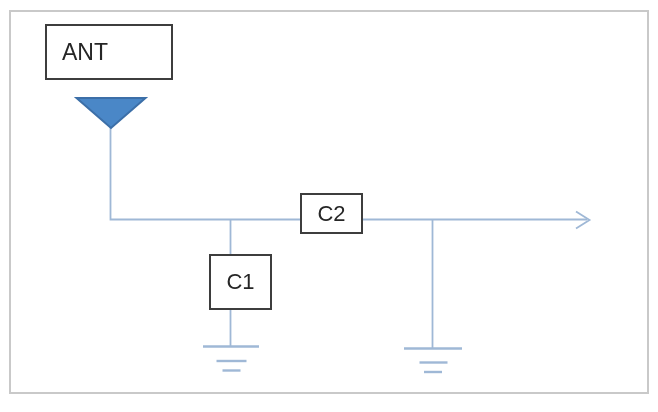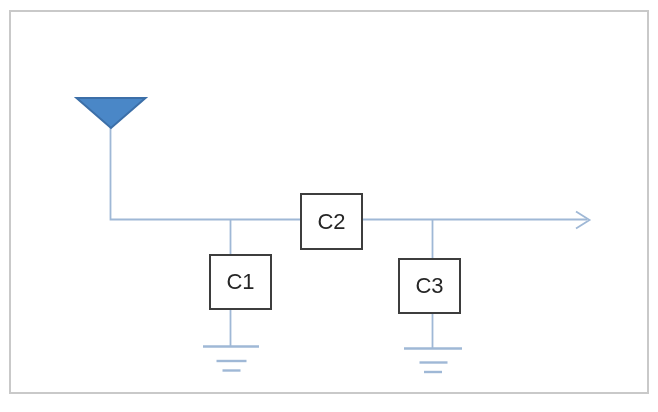--- a/index.html
+++ b/index.html
@@ -48,21 +48,21 @@
   }
   .box-ant {
     left: 45px;
     top: 24px;
     width: 128px;
     height: 56px;
     justify-content: flex-start;
     padding-left: 15px;
     font-size: 23px;
   }
-  .box-c2 { left: 300px; top: 193px; width: 63px; height: 57px; }
+  .box-c2 { left: 300px; top: 193px; width: 63px; height: 41px; }
   .box-c1 { left: 201px; top: 254px; width: 63px; height: 56px; margin-left: 8px; }
   .box-c3 { left: 398px; top: 258px; width: 63px; height: 56px; }
 </style>
 </head>
 <body>
 
 <div class="canvas">
 
   <div class="frame"></div>
 
@@ -84,26 +84,26 @@
       <line x1="222.5" y1="370.5" x2="240.5" y2="370.5" stroke-width="2.4" stroke="#9fb8d6"></line>
     </g>
 
     <g>
       <line x1="404" y1="348.5" x2="462" y2="348.5" stroke-width="2.4" stroke="#9fb8d6"></line>
       <line x1="419.5" y1="362.5" x2="447.5" y2="362.5" stroke-width="2.4" stroke="#9fb8d6"></line>
       <line x1="424" y1="372" x2="442" y2="372" stroke-width="2.4" stroke="#9fb8d6"></line>
     </g>
   </svg>
 
+  <div class="box box-ant">
+    <span>ANT</span>
+  </div>
 
   <div class="box box-c2">
     <span>C2</span>
   </div>
 
   <div class="box box-c1">
     <span>C1</span>
   </div>
 
-  <div class="box box-c3">
-    <span>C3</span>
-  </div>
 
 </div>
 
 </body></html>

